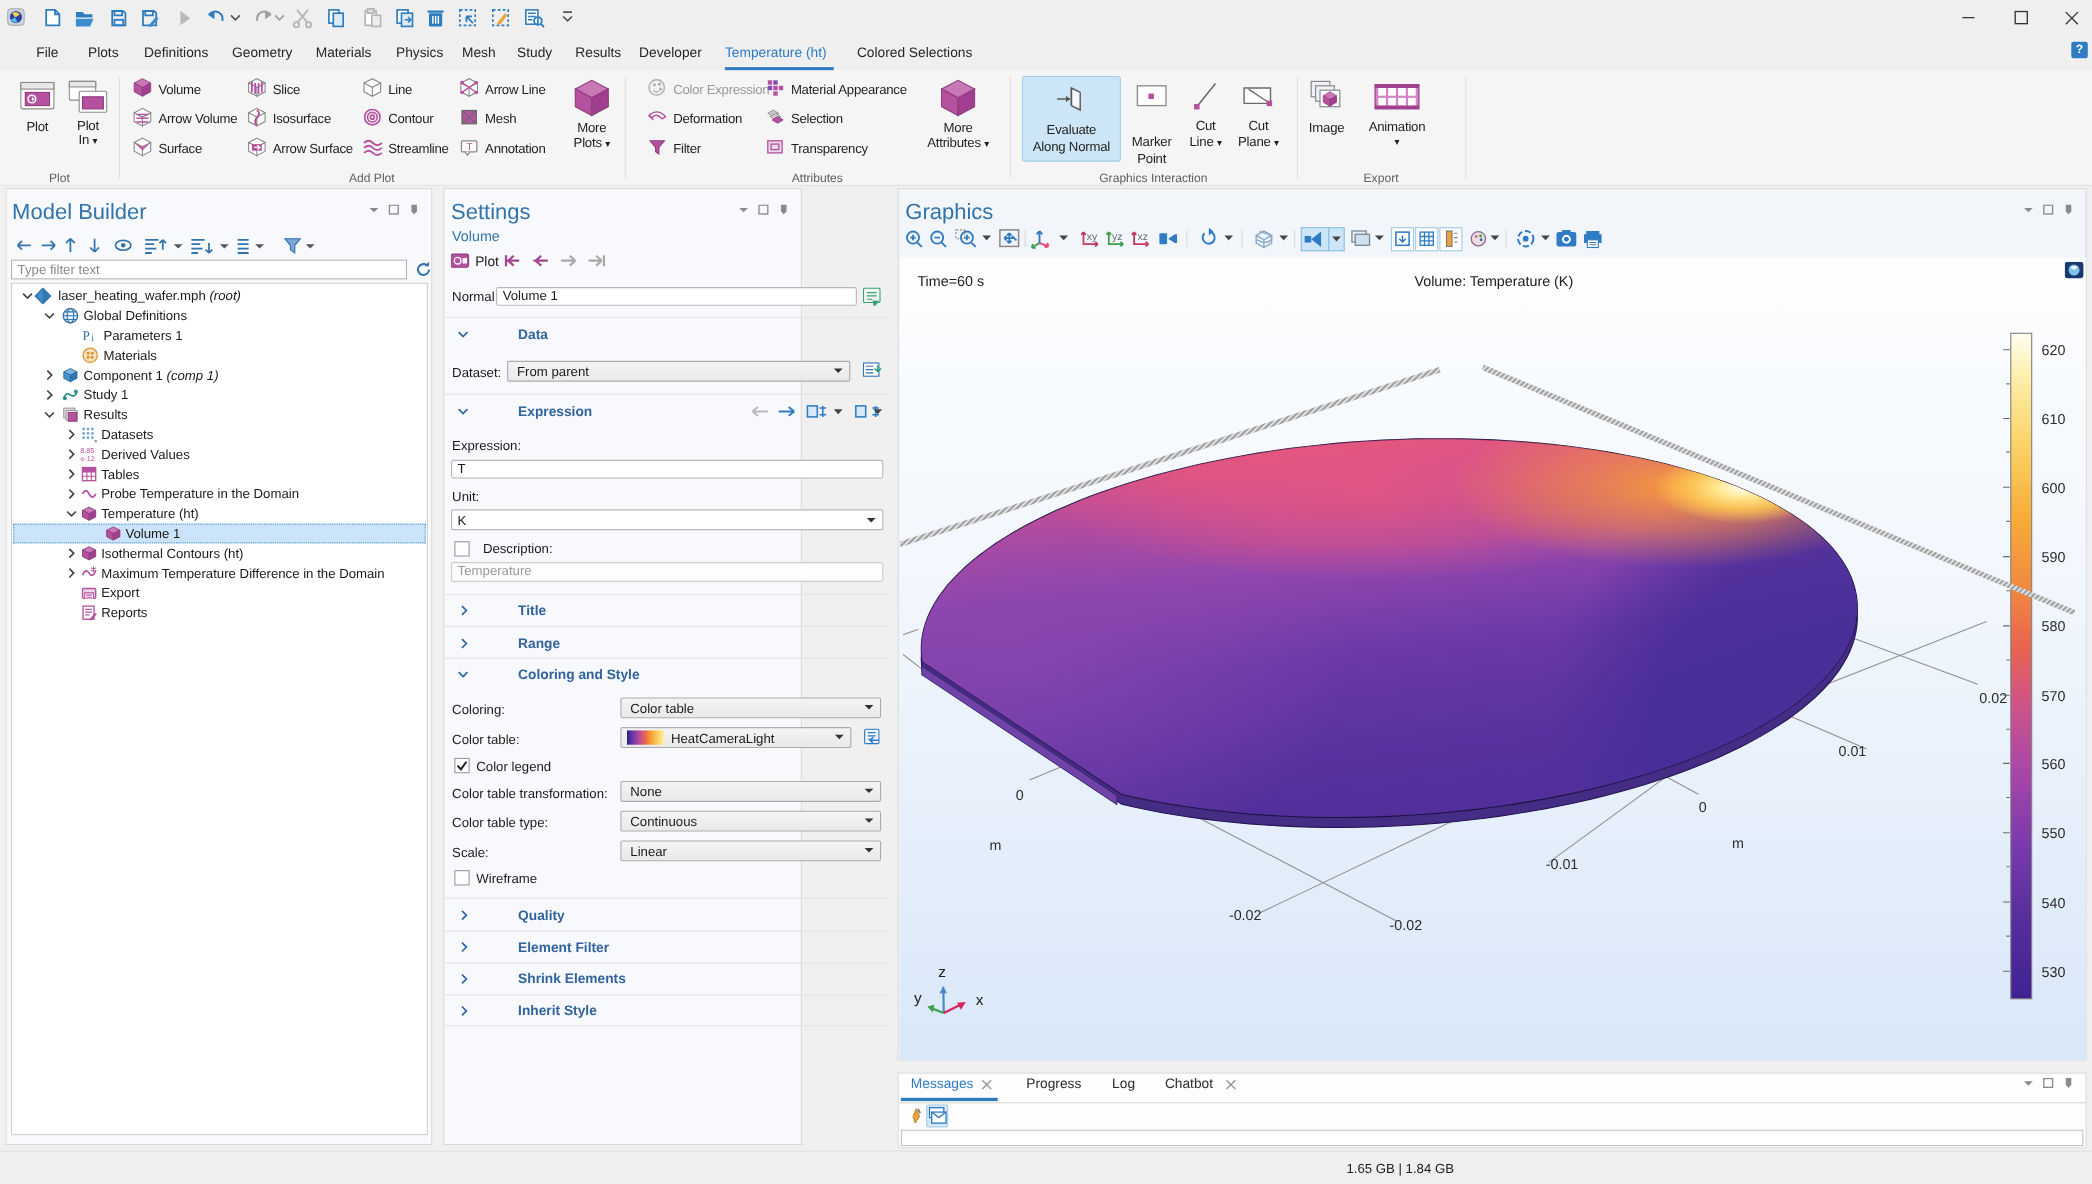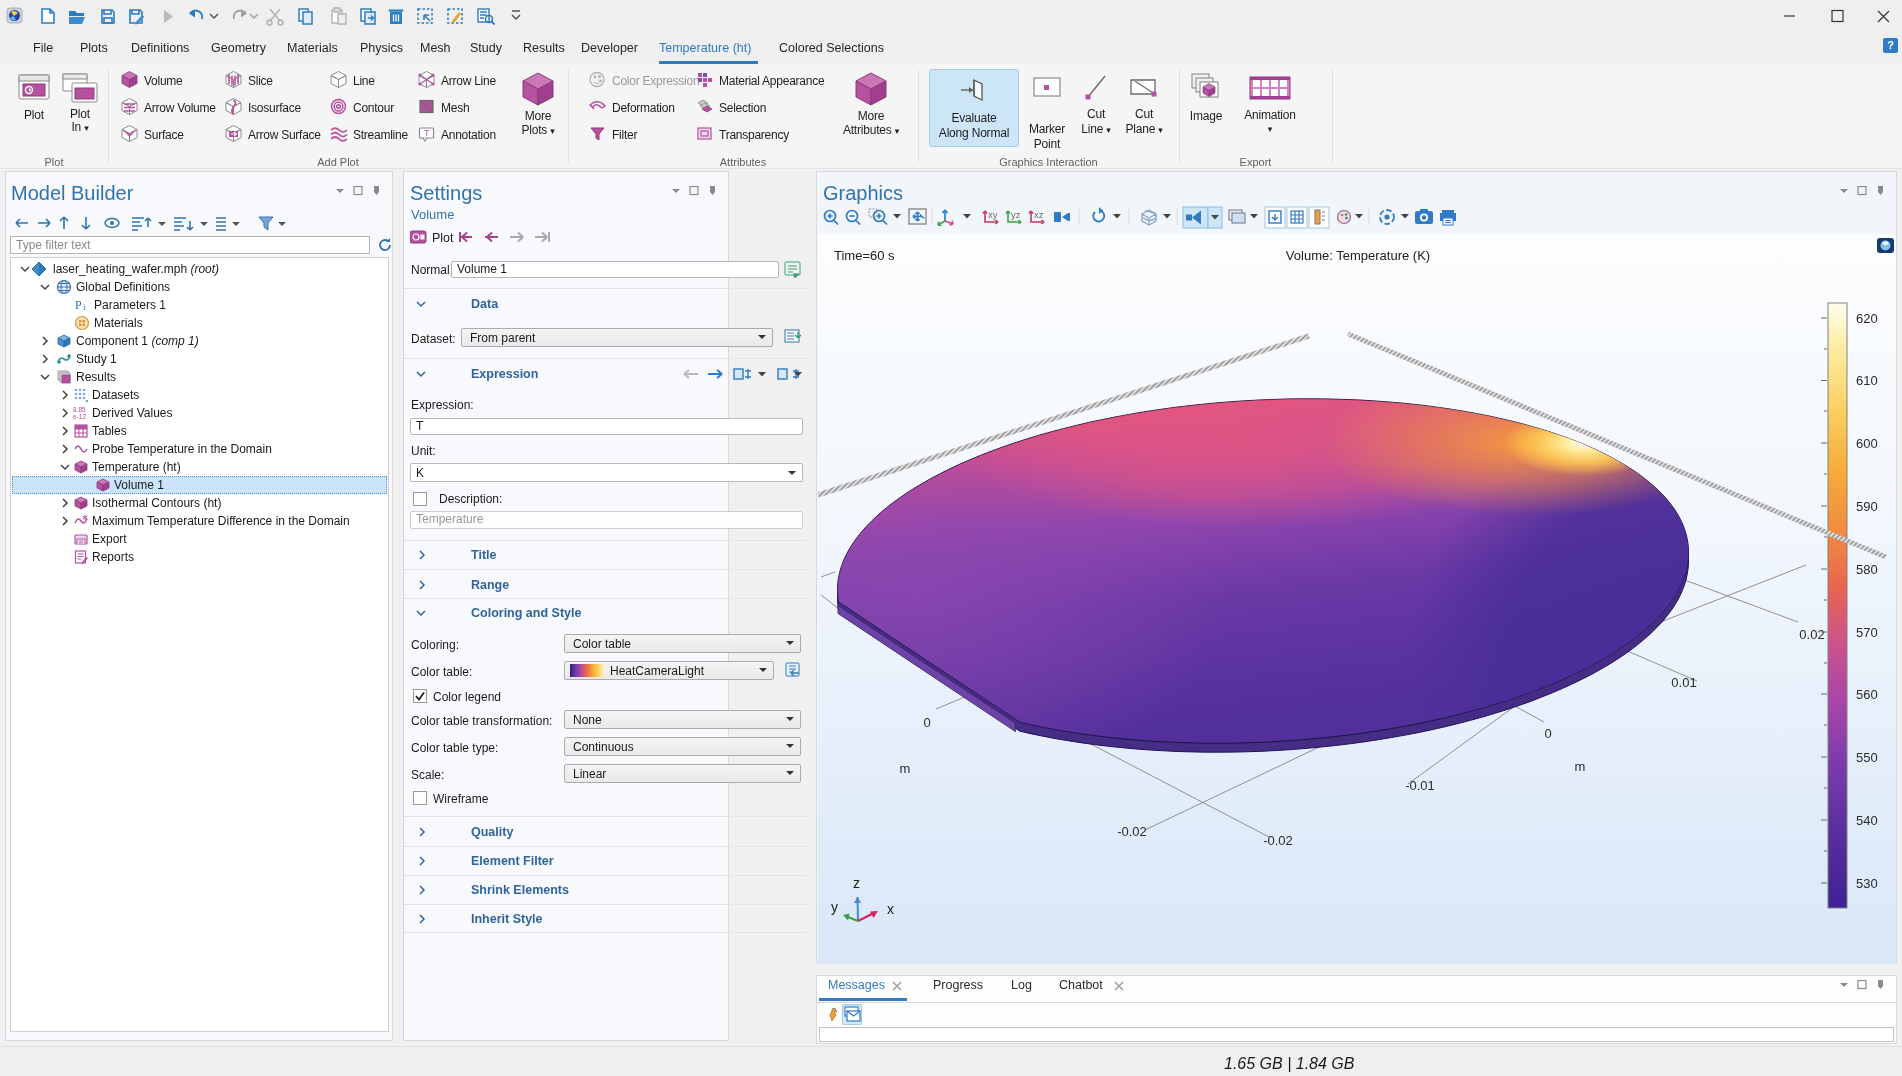--- a/index.html
+++ b/index.html
@@ -33,21 +33,21 @@
 .inp { position:absolute; background:#ffffff; border:1px solid #b8b8b8; border-radius:2px; font-size:12px; color:#1a1a1a; line-height:15px; padding-left:5px; }
 .drop { position:absolute; background:linear-gradient(#f4f4f4,#e9e9e9); border:1px solid #ababab; border-radius:2px; font-size:12px; color:#1a1a1a; padding-left:8px; }
 .droparrow { position:absolute; right:6px; top:6px; width:0; height:0; border-left:4px solid transparent; border-right:4px solid transparent; border-top:4.5px solid #333; }
 .cbox { position:absolute; width:14px; height:14px; background:#fdfdfd; border:1px solid #9a9a9a; }
 .lbl { position:absolute; font-size:12px; color:#1a1a1a; }
 
 #gfxpanel { left:816px; width:1081px; height:793px; background:#f2f5fa; }
 #plotarea { position:absolute; top:62px; left:1px; width:1078px; height:730px; background:linear-gradient(#fcfdfe, #f2f7fd 40%, #d9e7f8 100%); }
 #msgs { position:absolute; top:975px; left:816px; width:1081px; height:69px; background:#fdfdfe; border:1px solid #d9d9d9;text-decoration:underline; }
 
-#statusbar { position:absolute; top:1046px; left:0; width:1902px; height:30px; background:#efefef; border-top:1px solid #e0e0e0; font-size:16px; color:#1a1a1a;font-style:italic; }
+#statusbar { position:absolute; top:1046px; left:0; width:1902px; height:30px; background:#efefef; border-top:1px solid #e0e0e0; font-size:12px; color:#1a1a1a; }
 </style>
 </head>
 <body>
 <div id="app">
   <div id="titlebar">
     <svg width="1902" height="32" style="position:absolute;top:0;left:0">
 
       <rect x="7" y="8" width="15" height="15" rx="3" fill="#cfd4da" stroke="#9aa2ab" stroke-width="0.8"></rect>
       <circle cx="14.5" cy="15.5" r="5.5" fill="#2b3fa8"></circle>
       <path d="M11 12 a5.5 5.5 0 0 1 7 1 l-4 3 z" fill="#e8d53f"></path>

